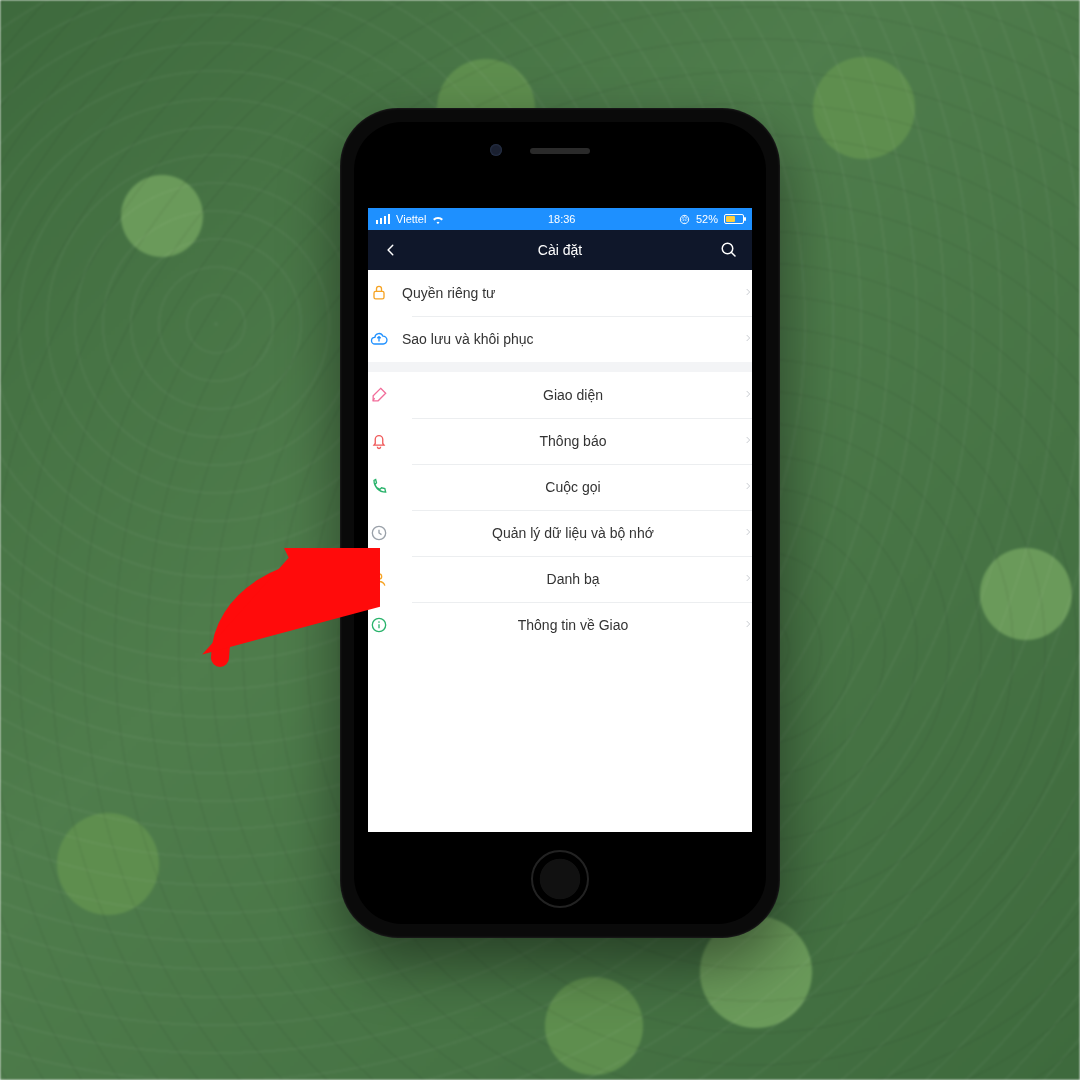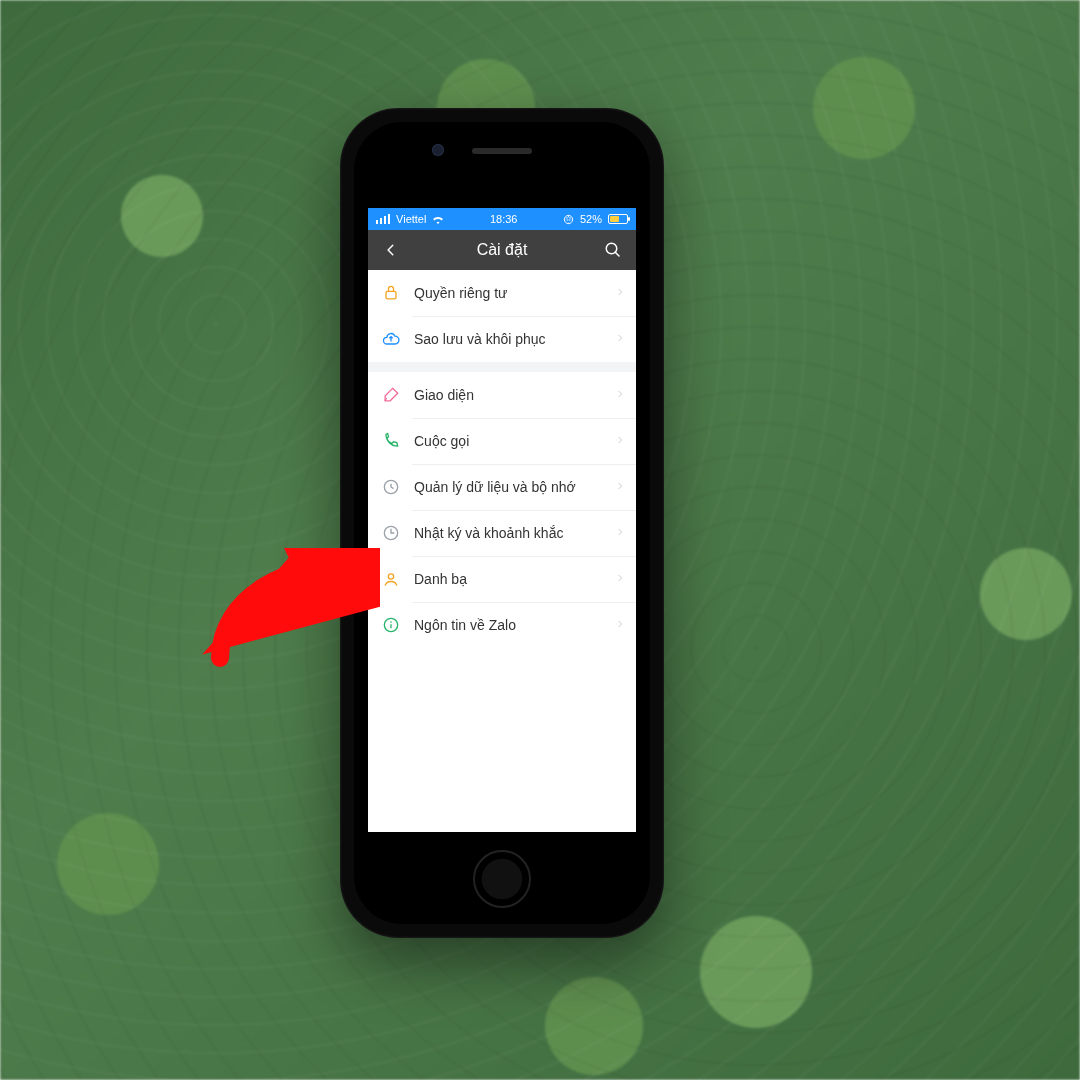--- a/index.html
+++ b/index.html
@@ -24,21 +24,21 @@
   .bg::after{
     content:"";
     position:absolute; inset:0;
     background:
       repeating-radial-gradient(circle at 20% 30%, rgba(255,255,255,.04) 0 2px, transparent 2px 28px),
       repeating-radial-gradient(circle at 70% 60%, rgba(0,0,0,.05) 0 2px, transparent 2px 32px);
   }
   .phone {
     position: absolute;
     left: 340px; top: 108px;
-    width: 324px; height: 830px;
+    width: 440px; height: 830px;
     background: #0a0a0a;
     border-radius: 58px;
     box-shadow: 0 25px 60px rgba(0,0,0,.45), inset 0 0 3px rgba(255,255,255,.15);
     padding: 14px;
   }
   .phone-inner{
     width:100%; height:100%;
     background:#000;
     border-radius:48px;
     position:relative;
@@ -80,38 +80,38 @@
   .signal i:nth-child(3){height:8px}
   .signal i:nth-child(4){height:10px}
   .wifi{ width:12px; height:9px; position:relative; }
   .wifi svg{display:block}
   .battery{
     width:20px;height:10px;border:1px solid #fff;border-radius:2px;position:relative;
   }
   .battery::after{content:"";position:absolute;right:-3px;top:2px;width:2px;height:4px;background:#fff;border-radius:1px;}
   .battery i{position:absolute;left:1px;top:1px;bottom:1px;width:52%;background:#ffcf3f;border-radius:1px;}
   .navbar{
-    height:40px; background:#404040; color:#fff;
+    height:40px; background:#0f172a; color:#fff;
     display:flex; align-items:center; justify-content:center;
-    position:relative; font-size:16px;
+    position:relative; font-size:14px;
   }
   .navbar .back{
     position:absolute; left:6px; top:0; bottom:0; width:34px;
     display:flex;align-items:center;justify-content:center;
   }
   .navbar .search{
     position:absolute; right:6px; top:0; bottom:0; width:34px;
     display:flex;align-items:center;justify-content:center;
   }
   .list{ background:#f3f4f6; }
   .group{ background:#fff; margin-bottom:10px; }
-  .group:last-child{ margin-bottom:12px;}
+  .group:last-child{ margin-bottom:12px;text-align:center;}
   .row{
     display:flex; align-items:center;
-    padding:0 12px;
+    padding:0 0;
     height:46px;
     font-size:14px;
     color:#222;
     position:relative;
   }
   .row + .row::before{
     content:""; position:absolute; left:44px; right:0; top:0;
     height:1px; background:#eceef0;
   }
   .row .icon{
@@ -220,48 +220,48 @@
                 </svg>
               </span>
               <span class="label">Giao diện</span>
               <span class="chev"><svg width="8" height="12" viewBox="0 0 24 24">
                   <path fill="none" stroke="currentColor" stroke-width="3" stroke-linecap="round" stroke-linejoin="round" d="M9 4l8 8-8 8"></path>
                 </svg></span>
             </div>
             <div class="row">
               <span class="icon">
                 <svg viewBox="0 0 24 24" width="20" height="20">
+                  <path d="M6 17h12l-1.5-2V10a4.5 4.5 0 00-9 0v5L6 17z" fill="none" stroke="#f05a5a" stroke-width="1.6"></path>
+                  <path d="M10 19a2 2 0 004 0" fill="none" stroke="#f05a5a" stroke-width="1.6"></path>
+                </svg>
+              </span>
+              <span class="label">Thông báo</span>
+              <span class="chev"><svg width="8" height="12" viewBox="0 0 24 24">
+                  <path fill="none" stroke="currentColor" stroke-width="3" stroke-linecap="round" stroke-linejoin="round" d="M9 4l8 8-8 8"></path>
+                </svg></span>
+            </div>
+            <div class="row">
+              <span class="icon">
+                <svg viewBox="0 0 24 24" width="20" height="20">
                   <path d="M6 4c0 8 6 14 14 14l-1-4-4-1-2 2c-3-1-5-3-6-6l2-2-1-4z" fill="none" stroke="#29b36b" stroke-width="1.6"></path>
                 </svg>
               </span>
               <span class="label">Cuộc gọi</span>
               <span class="chev"><svg width="8" height="12" viewBox="0 0 24 24">
                   <path fill="none" stroke="currentColor" stroke-width="3" stroke-linecap="round" stroke-linejoin="round" d="M9 4l8 8-8 8"></path>
                 </svg></span>
             </div>
             <div class="row">
               <span class="icon">
                 <svg viewBox="0 0 24 24" width="20" height="20">
                   <circle cx="12" cy="12" r="8" fill="none" stroke="#9aa1a9" stroke-width="1.6"></circle>
                   <path d="M12 8v4l3 2" stroke="#9aa1a9" stroke-width="1.6" fill="none"></path>
                 </svg>
               </span>
               <span class="label">Quản lý dữ liệu và bộ nhớ</span>
-              <span class="chev"><svg width="8" height="12" viewBox="0 0 24 24">
-                  <path fill="none" stroke="currentColor" stroke-width="3" stroke-linecap="round" stroke-linejoin="round" d="M9 4l8 8-8 8"></path>
-                </svg></span>
-            </div>
-            <div class="row">
-              <span class="icon">
-                <svg viewBox="0 0 24 24" width="20" height="20">
-                  <circle cx="12" cy="12" r="8" fill="none" stroke="#9aa1a9" stroke-width="1.6"></circle>
-                  <path d="M12 7v5h4" stroke="#9aa1a9" stroke-width="1.6" fill="none"></path>
-                </svg>
-              </span>
-              <span class="label">Nhật ký và khoảnh khắc</span>
               <span class="chev"><svg width="8" height="12" viewBox="0 0 24 24">
                   <path fill="none" stroke="currentColor" stroke-width="3" stroke-linecap="round" stroke-linejoin="round" d="M9 4l8 8-8 8"></path>
                 </svg></span>
             </div>
             <div class="row">
               <span class="icon">
                 <svg viewBox="0 0 24 24" width="20" height="20">
                   <circle cx="12" cy="9" r="3.2" fill="none" stroke="#f6a323" stroke-width="1.6"></circle>
                   <path d="M5 20c1-4 5-5 7-5s6 1 7 5" fill="none" stroke="#f6a323" stroke-width="1.6"></path>
                 </svg>
@@ -272,21 +272,21 @@
                 </svg></span>
             </div>
             <div class="row">
               <span class="icon">
                 <svg viewBox="0 0 24 24" width="20" height="20">
                   <circle cx="12" cy="12" r="8" fill="none" stroke="#29b36b" stroke-width="1.6"></circle>
                   <circle cx="12" cy="8.5" r="1" fill="#29b36b"></circle>
                   <path d="M12 11v5" stroke="#29b36b" stroke-width="1.6"></path>
                 </svg>
               </span>
-              <span class="label">Ngôn tin về Zalo</span>
+              <span class="label">Thông tin về Giao</span>
               <span class="chev"><svg width="8" height="12" viewBox="0 0 24 24">
                   <path fill="none" stroke="currentColor" stroke-width="3" stroke-linecap="round" stroke-linejoin="round" d="M9 4l8 8-8 8"></path>
                 </svg></span>
             </div>
           </div>
         </div>
 
     </div>
 
     <span class="home"></span>

